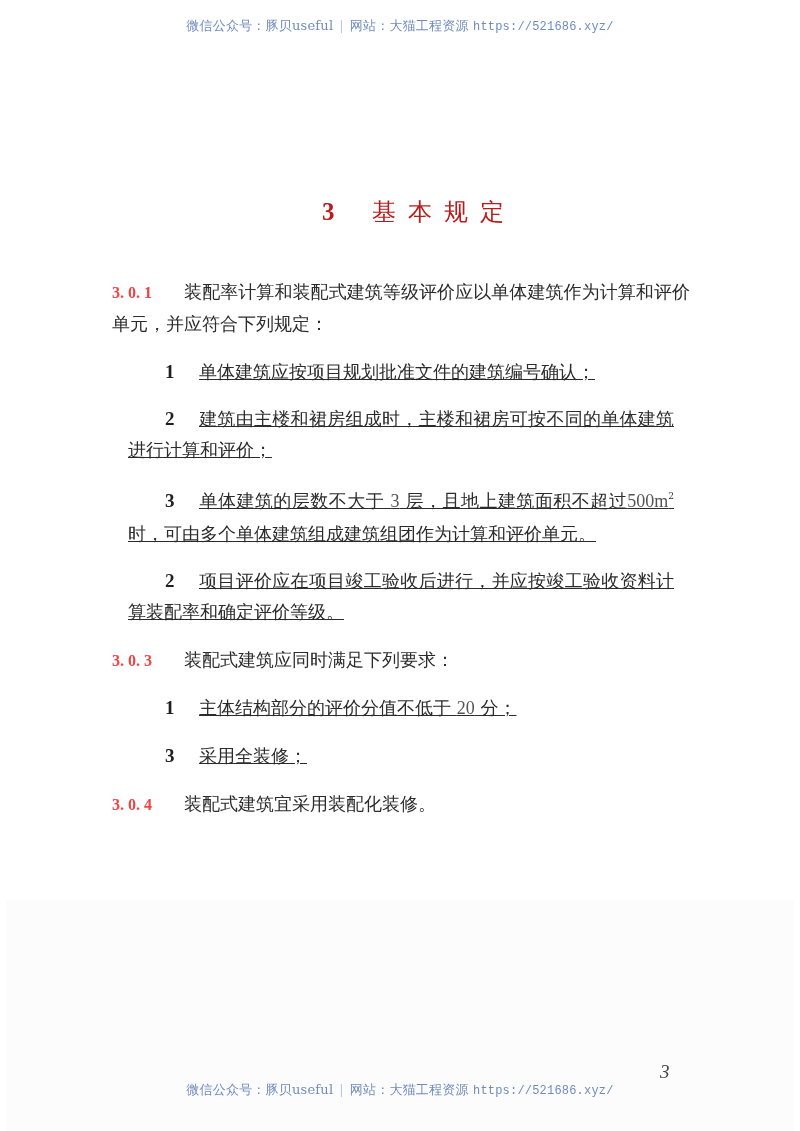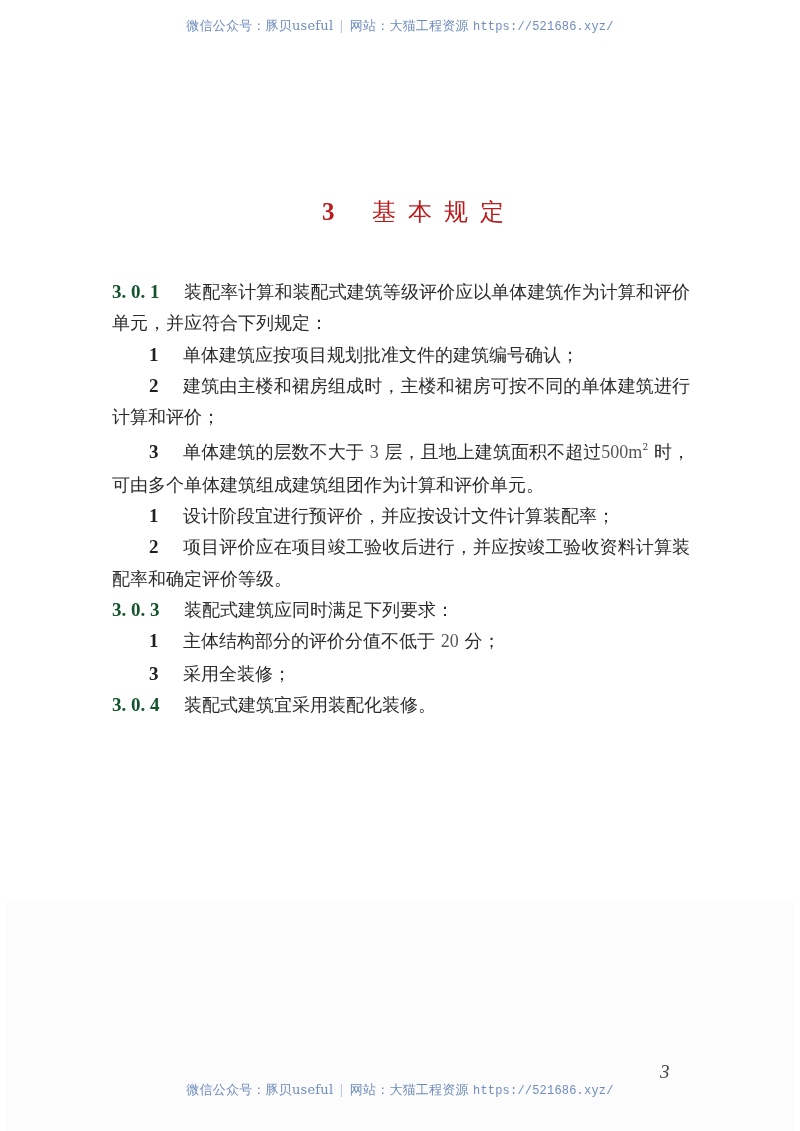--- a/index.html
+++ b/index.html
@@ -75,30 +75,31 @@
       color: #2b2b2b;
     }
     .para {
       margin: 0;
       text-align: justify;
       text-align-last: left;
     }
     .clause-no {
       font-family: "Liberation Serif", serif;
       font-weight: bold;
-      font-size: 19px;
+      font-size: 16px;
       display: inline-block;
       width: 72px;
-      color: #14532d;
+      color: #ef4444;
     }
     .item {
-      margin: 0;
+      margin: 16px;
       text-indent: 37px;
       text-align: justify;
       text-align-last: left;
+      text-decoration: underline;
     }
     .item-no {
       font-family: "Liberation Serif", serif;
       font-weight: bold;
       font-size: 19px;
       display: inline-block;
       width: 34px;
       text-indent: 0;
       color: #1f1f1f;
     }
@@ -142,23 +143,20 @@
     <span class="item-no">1</span><span>单体建筑应按项目规划批准文件的建筑编号确认；</span>
   </p>
   <p class="item">
     <span class="item-no">2</span><span>建筑由主楼和裙房组成时，主楼和裙房可按不同的单体建筑进行计算和评价；</span>
   </p>
   <p class="item">
     <span class="item-no">3</span><span>单体建筑的层数不大于 </span><span class="num-inline">3</span><span> 层，且地上建筑面积不超过</span><span class="num-inline">500m</span><sup>2</sup><span> 时，可由多个单体建筑组成建筑组团作为计算和评价单元。</span>
   </p>
 
   <p class="item">
-    <span class="item-no">1</span><span>设计阶段宜进行预评价，并应按设计文件计算装配率；</span>
-  </p>
-  <p class="item">
     <span class="item-no">2</span><span>项目评价应在项目竣工验收后进行，并应按竣工验收资料计算装配率和确定评价等级。</span>
   </p>
 
   <p class="para">
     <span class="clause-no">3. 0. 3</span><span>装配式建筑应同时满足下列要求：</span>
   </p>
   <p class="item">
     <span class="item-no">1</span><span>主体结构部分的评价分值不低于 </span><span class="num-inline">20</span><span> 分；</span>
   </p>
   <p class="item">

